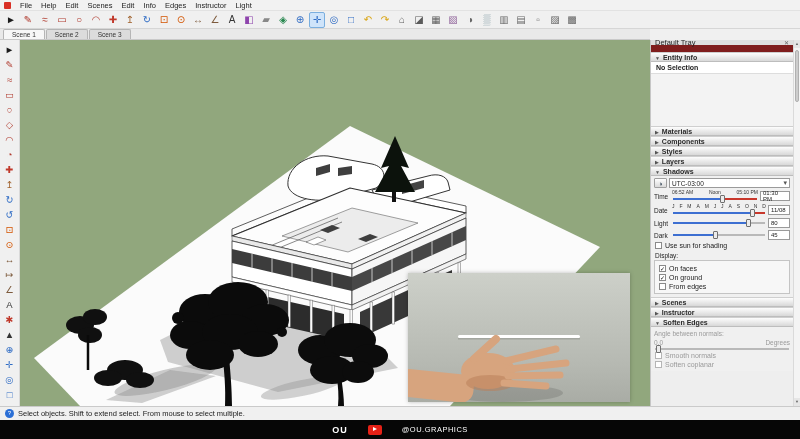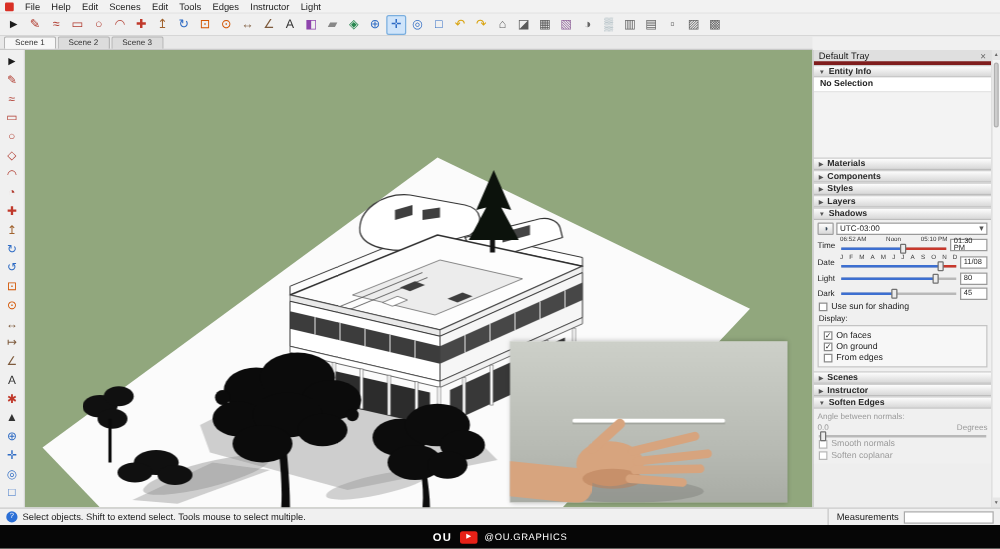--- a/index.html
+++ b/index.html
@@ -27,21 +27,21 @@
   .lt-icon{width:16px;height:15px;font-size:9.5px;line-height:15px;text-align:center}
 
   
   .viewport{position:absolute;top:40px;left:20px;width:630px;height:366px;background:#91a77d;overflow:hidden}
   .viewport svg{display:block}
   .hand-overlay{position:absolute;left:388px;top:233px;width:222px;height:129px;background:linear-gradient(180deg,#cdd0c9 0%,#b6b9b2 70%,#a9aca5 100%);box-shadow:0 0 4px rgba(0,0,0,.25)}
 
   
   .tray{position:absolute;top:40px;right:0;width:150px;height:366px;background:#eeeeee;border-left:1px solid #c6c6c6;font-size:7px}
   .tray-inner{position:absolute;left:0;top:0;right:7px;bottom:0;overflow:hidden}
-  .tray-title{height:12px;background:#dfdfdf;border-bottom:3px solid #7f1d1d;display:flex;align-items:center;justify-content:space-between;padding:0 4px;font-size:7.5px;color:#222}
+  .tray-title{height:12px;background:#dfdfdf;border-bottom:7px solid #7f1d1d;display:flex;align-items:center;justify-content:space-between;padding:0 4px;font-size:7.5px;color:#222}
   .tray-title .x::before{content:"✕";font-size:6px;color:#666}
   .sec-h{height:10px;display:flex;align-items:center;gap:3px;padding:0 4px;background:linear-gradient(#fdfdfd,#d8d8d8);border-top:1px solid #cfcfcf;border-bottom:1px solid #bdbdbd;font-size:7px;font-weight:bold;color:#2b2b2b}
   .arr-r::before{content:"▶";font-size:5px;color:#555}
   .arr-d::before{content:"▼";font-size:5px;color:#555}
   .arr-dd::before{content:"▾";font-size:7px;color:#555}
   .ei-content{height:12px;background:#fff;border-bottom:1px solid #ddd;display:flex;align-items:center;padding:0 5px;font-weight:bold;font-size:7px}
   .ei-gap{height:52px;background:#f3f3f3}
   .shadow-body{background:#f0f0f0;padding:2px 3px 3px 3px}
   .row{display:flex;align-items:center;gap:2px;margin-bottom:2px}
   .sbtn{width:13px;height:10px;background:linear-gradient(#fefefe,#d9d9d9);border:1px solid #9f9f9f;border-radius:1px;font-size:6.5px;line-height:9px;text-align:center;color:#345}
@@ -72,39 +72,39 @@
 
   
   .statusbar{position:absolute;bottom:19px;left:0;right:0;height:14px;background:#f0f0f0;border-top:1px solid #cacaca;display:flex;align-items:center;padding:0 5px;font-size:7.5px;color:#222}
   .help{width:9px;height:9px;border-radius:50%;background:#2b6fd6;color:#fff;font-size:6px;line-height:9px;text-align:center;margin-right:4px;flex:0 0 auto}
   .help::before{content:"?"}
   .status-msg{flex:1;white-space:nowrap;overflow:hidden}
   .meas-wrap{display:flex;align-items:center;gap:4px;border-left:1px solid #c6c6c6;padding-left:6px;height:100%}
   .meas-box{width:72px;height:10px;background:#fff;border:1px solid #aaa}
 
   
-  .footer{position:absolute;bottom:0;left:0;right:0;height:19px;background:#060606;display:flex;align-items:center;justify-content:center;gap:6px}
+  .footer{position:absolute;bottom:0;left:0;right:0;height:19px;background:#060606;display:flex;align-items:center;justify-content:center;gap:20px}
   .ou-logo{color:#fff;font-weight:bold;font-size:9px;letter-spacing:1px}
   .yt{width:14px;height:10px;background:#e62117;border-radius:2px;position:relative;flex:0 0 auto}
   .yt::after{content:"";position:absolute;left:5px;top:2.5px;border-left:4px solid #fff;border-top:2.5px solid transparent;border-bottom:2.5px solid transparent}
   .handle{color:#fff;font-size:7.5px;letter-spacing:.5px}
 </style>
 </head>
 <body>
 
 <div class="menubar">
   <span class="appicon"></span>
   <div class="menu-items">
 
   <span class="menu-item">File</span>
       <span class="menu-item">Help</span>
       <span class="menu-item">Edit</span>
       <span class="menu-item">Scenes</span>
       <span class="menu-item">Edit</span>
-      <span class="menu-item">Tools</span>
+      <span class="menu-item">Info</span>
       <span class="menu-item">Edges</span>
       <span class="menu-item">Instructor</span>
       <span class="menu-item">Light</span>
     </div>
 </div>
 
 <div class="toolbar">
 
 <span class="tb-icon" style="color: rgb(27, 27, 27);">►</span>
     <span class="tb-icon" style="color: rgb(176, 58, 46);">✎</span>
@@ -503,24 +503,20 @@
 
   <div class="scrollbar">
     <span class="sb-up"></span>
     <span class="sb-thumb"></span>
     <span class="sb-down"></span>
   </div>
 </div>
 
 <div class="statusbar">
   <span class="help"></span>
-  <span class="status-msg">Select objects. Shift to extend select. Tools mouse to select multiple.</span>
-  <div class="meas-wrap">
-    <span>Measurements</span>
-    <span class="meas-box"></span>
-  </div>
+  <span class="status-msg">Select objects. Shift to extend select. From mouse to select multiple.</span>
 </div>
 
 <div class="footer">
   <span class="ou-logo">OU</span>
   <span class="yt"></span>
   <span class="handle">@OU.GRAPHICS</span>
 </div>
 
 </body></html>

